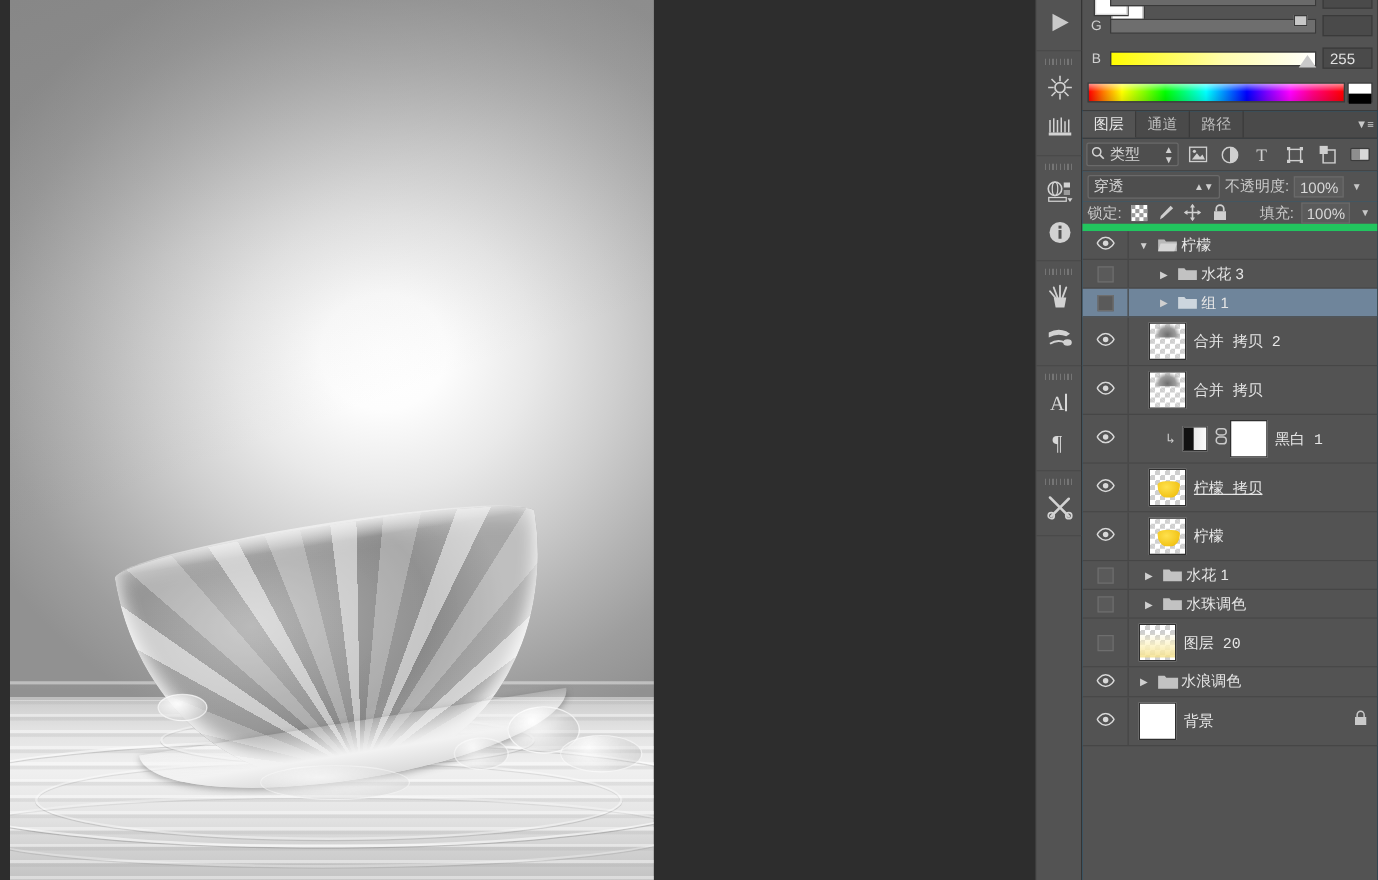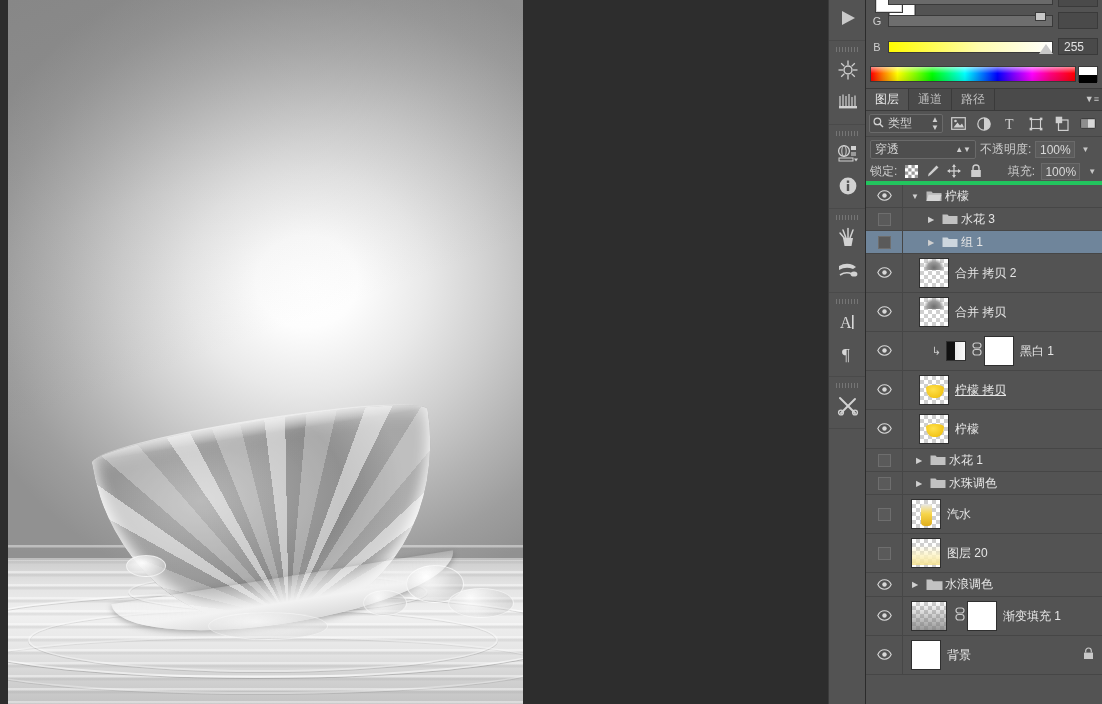--- a/index.html
+++ b/index.html
@@ -227,33 +227,33 @@
   .blend-select .sp { margin-left: auto; font-size: 8px; color: #cfcfcf; }
   .lbl { font-size: 12px; color: #cacaca; white-space: nowrap; }
   .num-field {
     width: 40px; height: 17px; background: #5b5b5b; border: 1px solid #6a6a6a;
     color: #d8d8d8; font-size: 12px; text-align: center; line-height: 16px;
   }
   .stepper { color: #c7c7c7; font-size: 8px; width: 12px; text-align: center; }
 
   .lock-row {
     height: 24px; display: flex; align-items: center; gap: 6px; padding: 0 4px;
-    background: #535353; border-bottom: 4px solid #22c55e; justify-content: flex-end;
+    background: #535353; border-bottom: 6px solid #22c55e; justify-content: flex-end;
   }
   .lock-ico { width: 16px; height: 16px; display: flex; align-items: center; justify-content: center; color: #cfcfcf; }
 
   
   .layer-list { flex: 1; overflow: hidden; background: #535353; }
   .lrow {
     display: flex; align-items: center; position: relative;
     border-bottom: 1px solid #464646;
     background: #535353;
   }
   .lrow.group { height: 23px; }
-  .lrow.thumb { height: 39px; }
+  .lrow.thumb { height: 39px; font-family: Liberation Mono, monospace; }
   .lrow.selected { background: #6f859b; }
   .eye-cell {
     width: 37px; height: 100%; display: flex; align-items: center; justify-content: center;
     border-right: 1px solid #464646; flex: none;
   }
   .eye { color: #d8d8d8; }
   .eye-empty {
     width: 13px; height: 13px; border: 1px solid #6e6e6e; background: #5a5a5a;
   }
   .lbody { display: flex; align-items: center; height: 100%; flex: 1; min-width: 0; padding-left: 4px; }
@@ -787,31 +787,20 @@
             <span class="disclose">▶</span>
             <span class="folder-ico">
               <svg width="16" height="12" viewBox="0 0 16 12">
                   <path d="M0.5 11 V1.5 h5 l1.3 1.6 H15.5 V11 Z" fill="#c2c2c2"></path>
                 </svg>
             </span>
             <span class="lname">水珠调色</span>
           </div>
         </div>
 
-        <div class="lrow thumb">
-          <div class="eye-cell">
-            <span class="eye-empty"></span>
-          </div>
-          <div class="lbody">
-            <span class="thumb-box">
-                <span class="thumb-content t-soda"></span>
-              </span>
-            <span class="lname">汽水</span>
-          </div>
-        </div>
 
         <div class="lrow thumb">
           <div class="eye-cell">
             <span class="eye-empty"></span>
           </div>
           <div class="lbody">
             <span class="thumb-box">
                 <span class="thumb-content t-fizz"></span>
               </span>
             <span class="lname">图层 20</span>
@@ -831,41 +820,20 @@
             <span class="disclose">▶</span>
             <span class="folder-ico">
               <svg width="17" height="13" viewBox="0 0 17 13">
                   <path d="M0.5 12 V1.5 h5.2 l1.4 1.7 H16.5 V12 Z" fill="#c2c2c2"></path>
                 </svg>
             </span>
             <span class="lname">水浪调色</span>
           </div>
         </div>
 
-        <div class="lrow thumb">
-          <div class="eye-cell">
-            <span class="eye">
-              <svg width="15" height="11" viewBox="0 0 15 11">
-                  <path d="M7.5 0.8 C3 0.8 0.8 5.5 0.8 5.5 S3 10.2 7.5 10.2 S14.2 5.5 14.2 5.5 S12 0.8 7.5 0.8 Z" fill="none" stroke="#d8d8d8" stroke-width="1.1"></path>
-                  <circle cx="7.5" cy="5.5" r="2.2" fill="#d8d8d8"></circle>
-                </svg>
-            </span>
-          </div>
-          <div class="lbody">
-            <span class="thumb-box grad-fill wide"></span>
-            <span class="link-ico">
-              <svg width="10" height="14" viewBox="0 0 10 14">
-                  <rect x="1" y="1" width="8" height="5" rx="2.5" fill="none" stroke="#c9c9c9" stroke-width="1.2"></rect>
-                  <rect x="1" y="7.5" width="8" height="5.5" rx="2.5" fill="none" stroke="#c9c9c9" stroke-width="1.2"></rect>
-                </svg>
-            </span>
-            <span class="mask-box"></span>
-            <span class="lname">渐变填充 1</span>
-          </div>
-        </div>
 
         <div class="lrow thumb">
           <div class="eye-cell">
             <span class="eye">
               <svg width="15" height="11" viewBox="0 0 15 11">
                   <path d="M7.5 0.8 C3 0.8 0.8 5.5 0.8 5.5 S3 10.2 7.5 10.2 S14.2 5.5 14.2 5.5 S12 0.8 7.5 0.8 Z" fill="none" stroke="#d8d8d8" stroke-width="1.1"></path>
                   <circle cx="7.5" cy="5.5" r="2.2" fill="#d8d8d8"></circle>
                 </svg>
             </span>
           </div>

